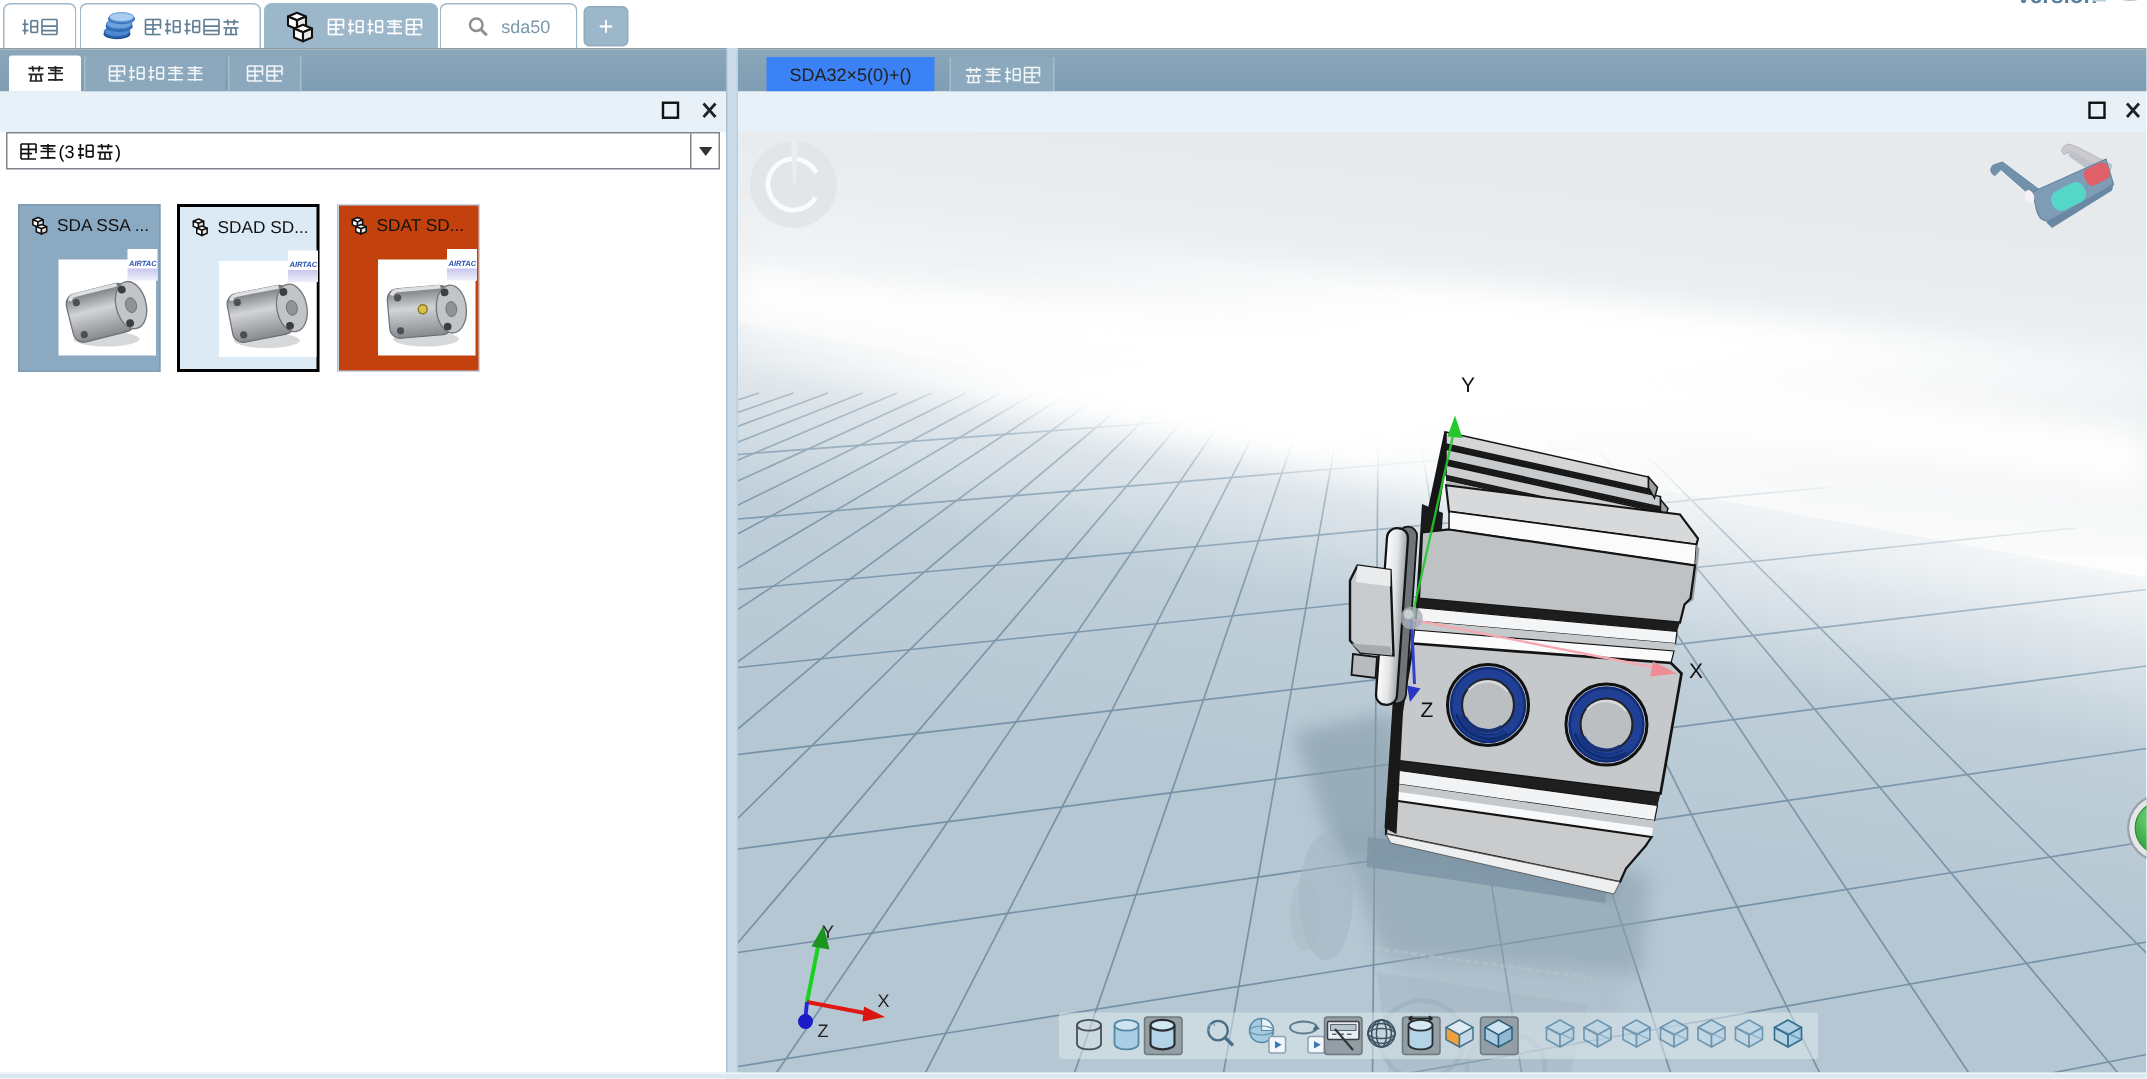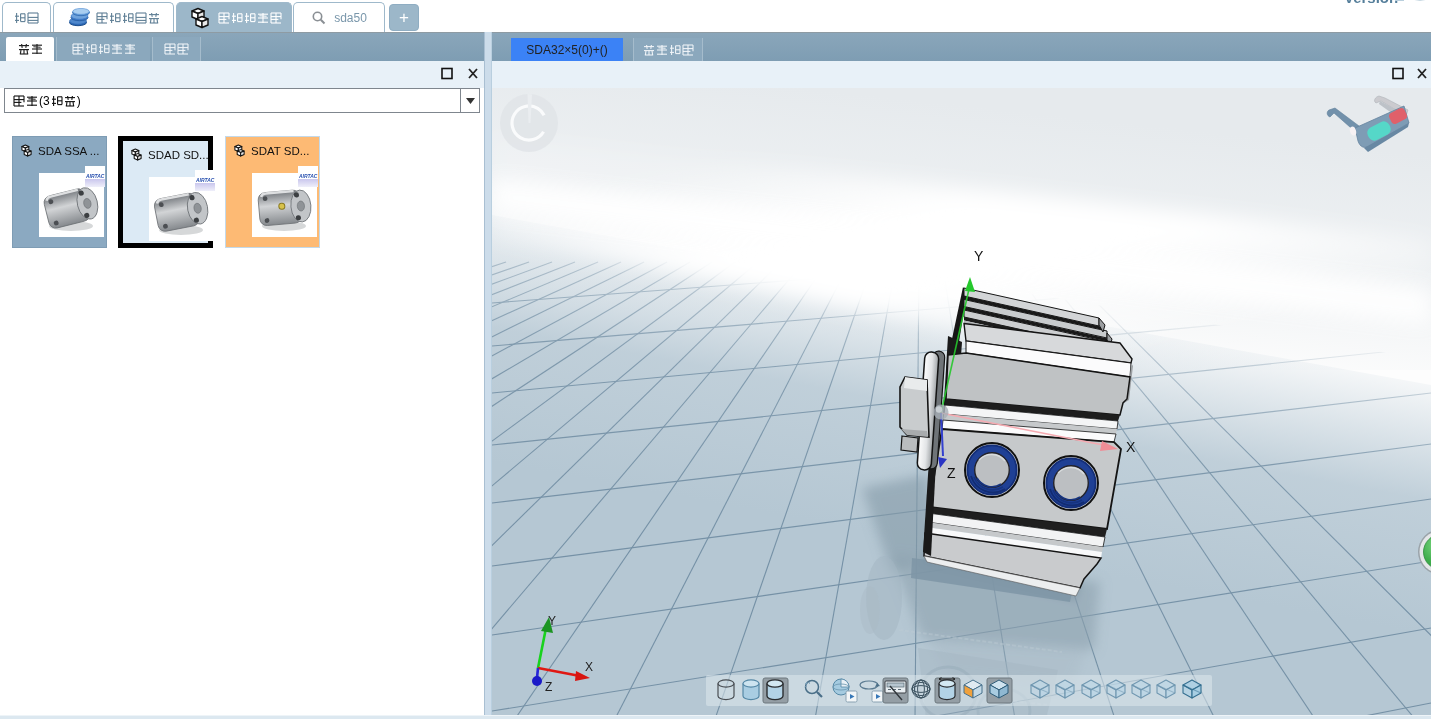--- a/index.html
+++ b/index.html
@@ -396,21 +396,21 @@
             <circle cx="14" cy="24" r="2.4" fill="#4c4f53"></circle>
             <circle cx="14" cy="46" r="2.4" fill="#4c4f53"></circle>
             <path d="M10 22 a5 5 0 0 1 5 -3 l28 0" stroke="#eef0f1" stroke-width="2.5" fill="none" opacity="0.85"></path>
           </g>
         </svg></div>
       <div class="abs" style="left:72px;top:29px;width:20px;height:21px;background:#fff">
         <div style="position:absolute;left:1px;top:7px;font-size:5px;font-weight:bold;font-style:italic;color:#2a52b0;letter-spacing:0">AIRTAC</div>
         <div style="position:absolute;left:0;top:13px;width:20px;height:8px;background:linear-gradient(#c9c6ed,#efeffa)"></div>
       </div>
     </div>
-<div class="abs" style="left:118px;top:136px;width:95px;height:112px;background:#dceaf5;border:5px solid #000000">
+<div class="abs" style="left:118px;top:136px;width:95px;height:112px;background:#dceaf5;border:2px solid #000000">
       <div class="abs" style="left:6px;top:6px;display:flex;align-items:center;gap:4px;font-size:11.5px;color:#111">
         <svg width="15" height="15" viewBox="0 0 26 26">
           <g stroke="#111" stroke-width="1.8" fill="#fff" stroke-linejoin="round">
             <path d="M5 6 L11 3.5 L17 6 L11 8.5 Z"></path>
             <path d="M5 6 L5 12 L11 14.5 L11 8.5 Z"></path>
             <path d="M17 6 L17 12 L11 14.5 L11 8.5 Z" fill="#e4e4e4"></path>
             <path d="M9 14 L15 11.5 L21 14 L15 16.5 Z"></path>
             <path d="M9 14 L9 20 L15 22.5 L15 16.5 Z"></path>
             <path d="M21 14 L21 20 L15 22.5 L15 16.5 Z" fill="#e4e4e4"></path>
           </g>
@@ -429,21 +429,21 @@
             <circle cx="14" cy="24" r="2.4" fill="#4c4f53"></circle>
             <circle cx="14" cy="46" r="2.4" fill="#4c4f53"></circle>
             <path d="M10 22 a5 5 0 0 1 5 -3 l28 0" stroke="#eef0f1" stroke-width="2.5" fill="none" opacity="0.85"></path>
           </g>
         </svg></div>
       <div class="abs" style="left:72px;top:29px;width:20px;height:21px;background:#fff">
         <div style="position:absolute;left:1px;top:7px;font-size:5px;font-weight:bold;font-style:italic;color:#2a52b0;letter-spacing:0">AIRTAC</div>
         <div style="position:absolute;left:0;top:13px;width:20px;height:8px;background:linear-gradient(#c9c6ed,#efeffa)"></div>
       </div>
     </div>
-<div class="abs" style="left:225px;top:136px;width:95px;height:112px;background:#fdba74;border:1px solid #c3d9ea">
+<div class="abs" style="left:225px;top:136px;width:95px;height:112px;background:#c2410c;border:1px solid #c3d9ea">
       <div class="abs" style="left:6px;top:6px;display:flex;align-items:center;gap:4px;font-size:11.5px;color:#111">
         <svg width="15" height="15" viewBox="0 0 26 26">
           <g stroke="#111" stroke-width="1.8" fill="#fff" stroke-linejoin="round">
             <path d="M5 6 L11 3.5 L17 6 L11 8.5 Z"></path>
             <path d="M5 6 L5 12 L11 14.5 L11 8.5 Z"></path>
             <path d="M17 6 L17 12 L11 14.5 L11 8.5 Z" fill="#e4e4e4"></path>
             <path d="M9 14 L15 11.5 L21 14 L15 16.5 Z"></path>
             <path d="M9 14 L9 20 L15 22.5 L15 16.5 Z"></path>
             <path d="M21 14 L21 20 L15 22.5 L15 16.5 Z" fill="#e4e4e4"></path>
           </g>

